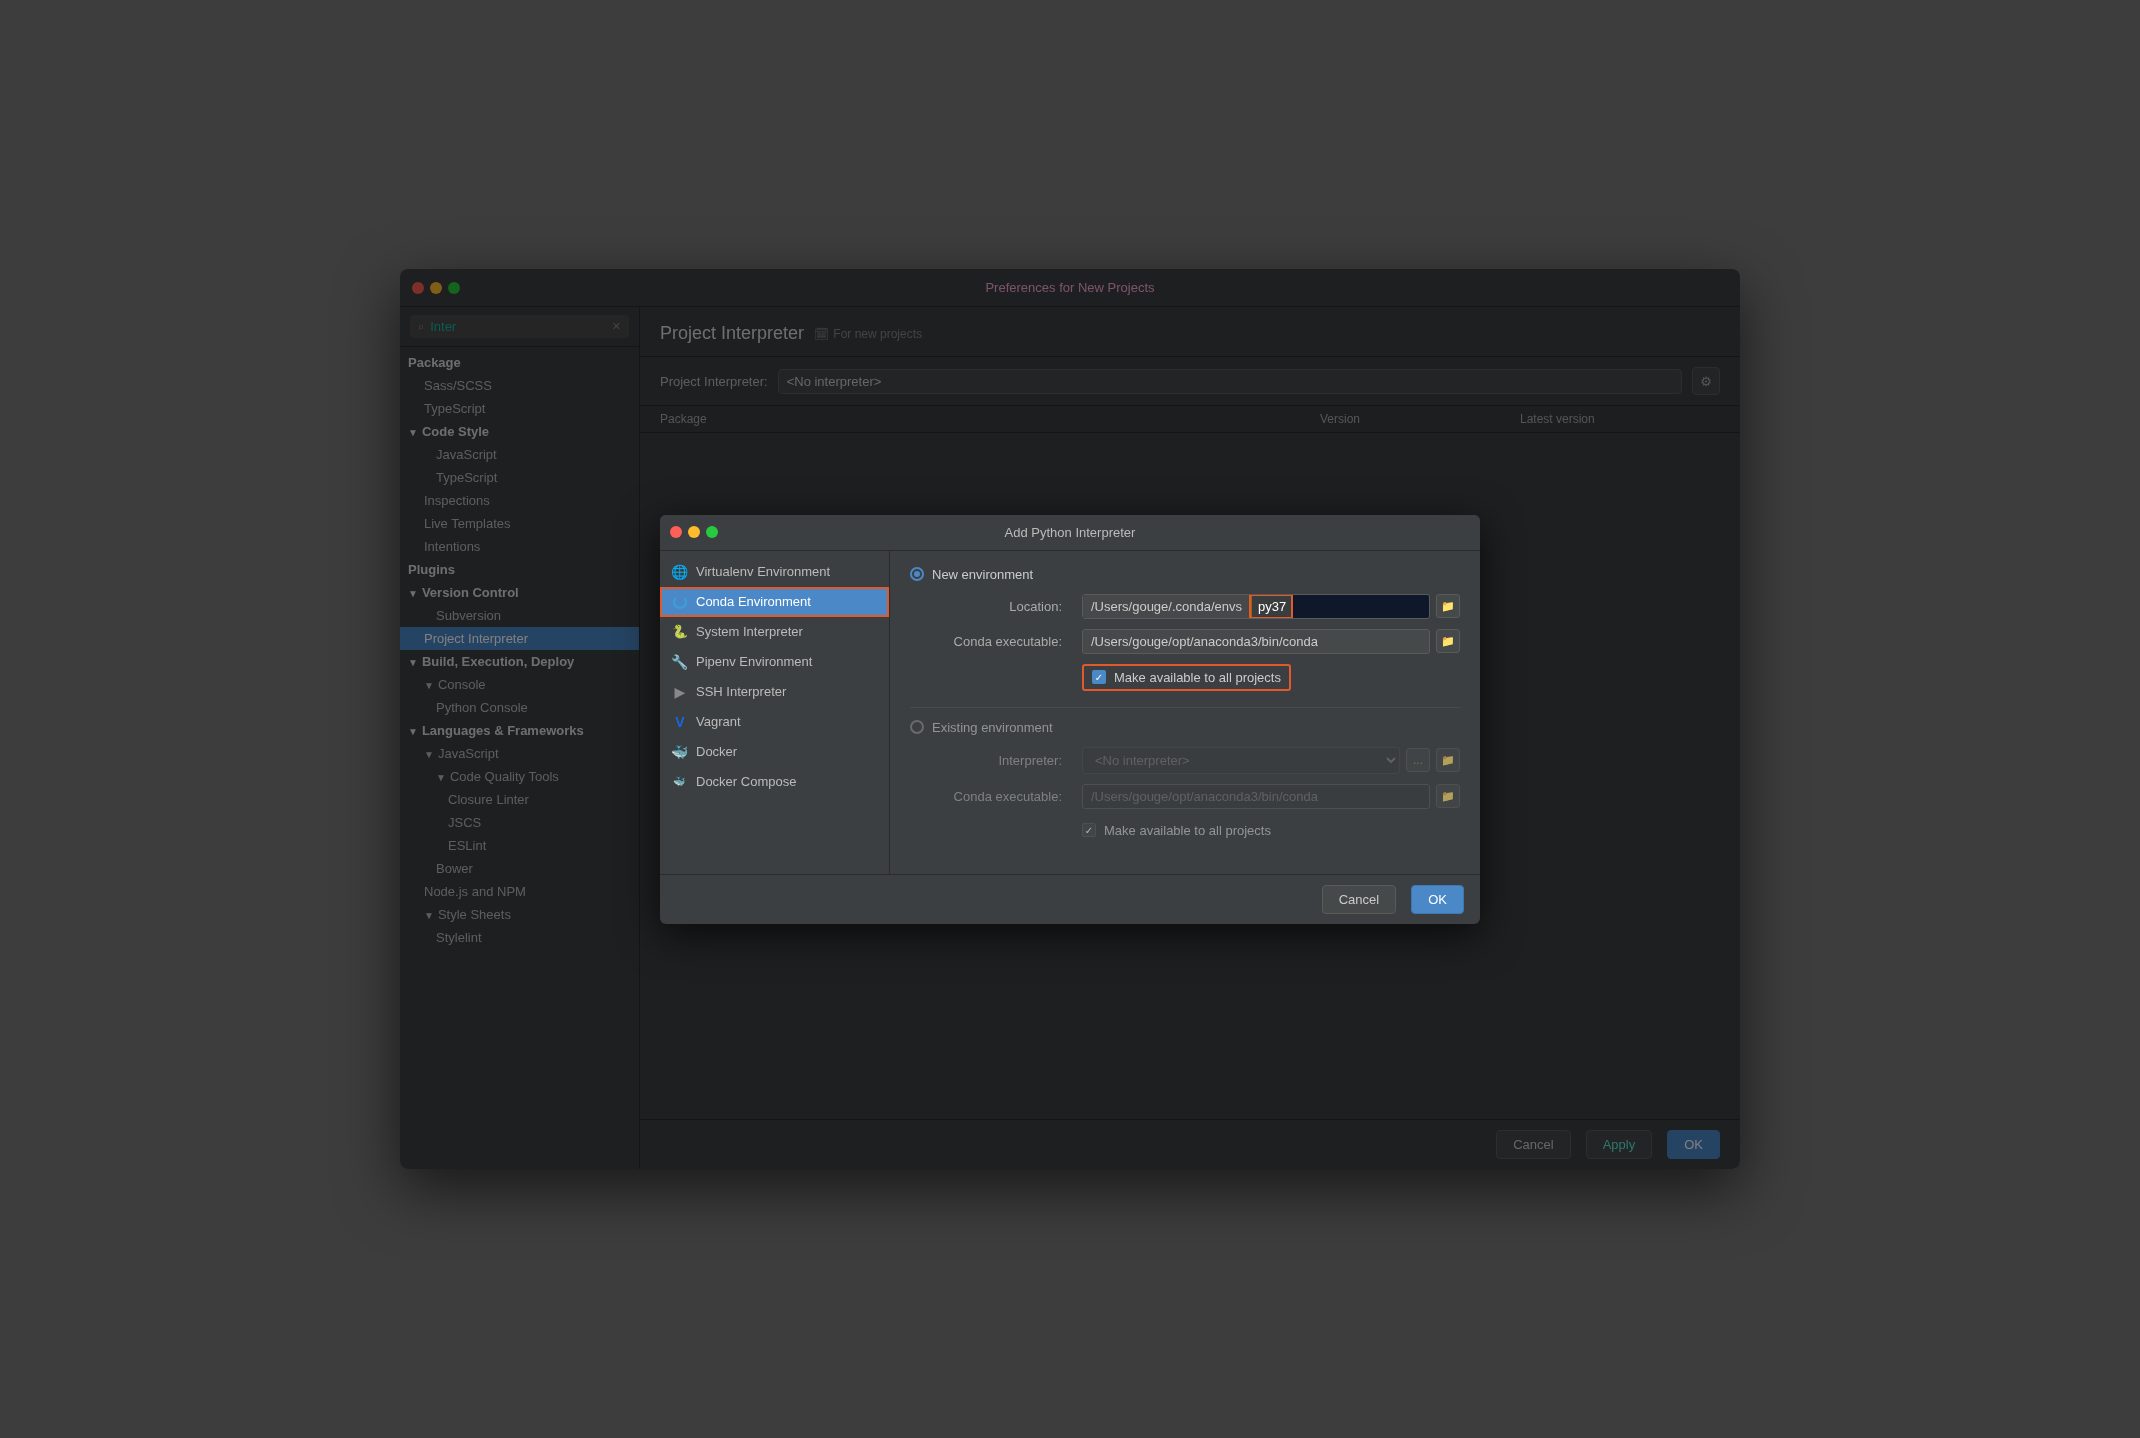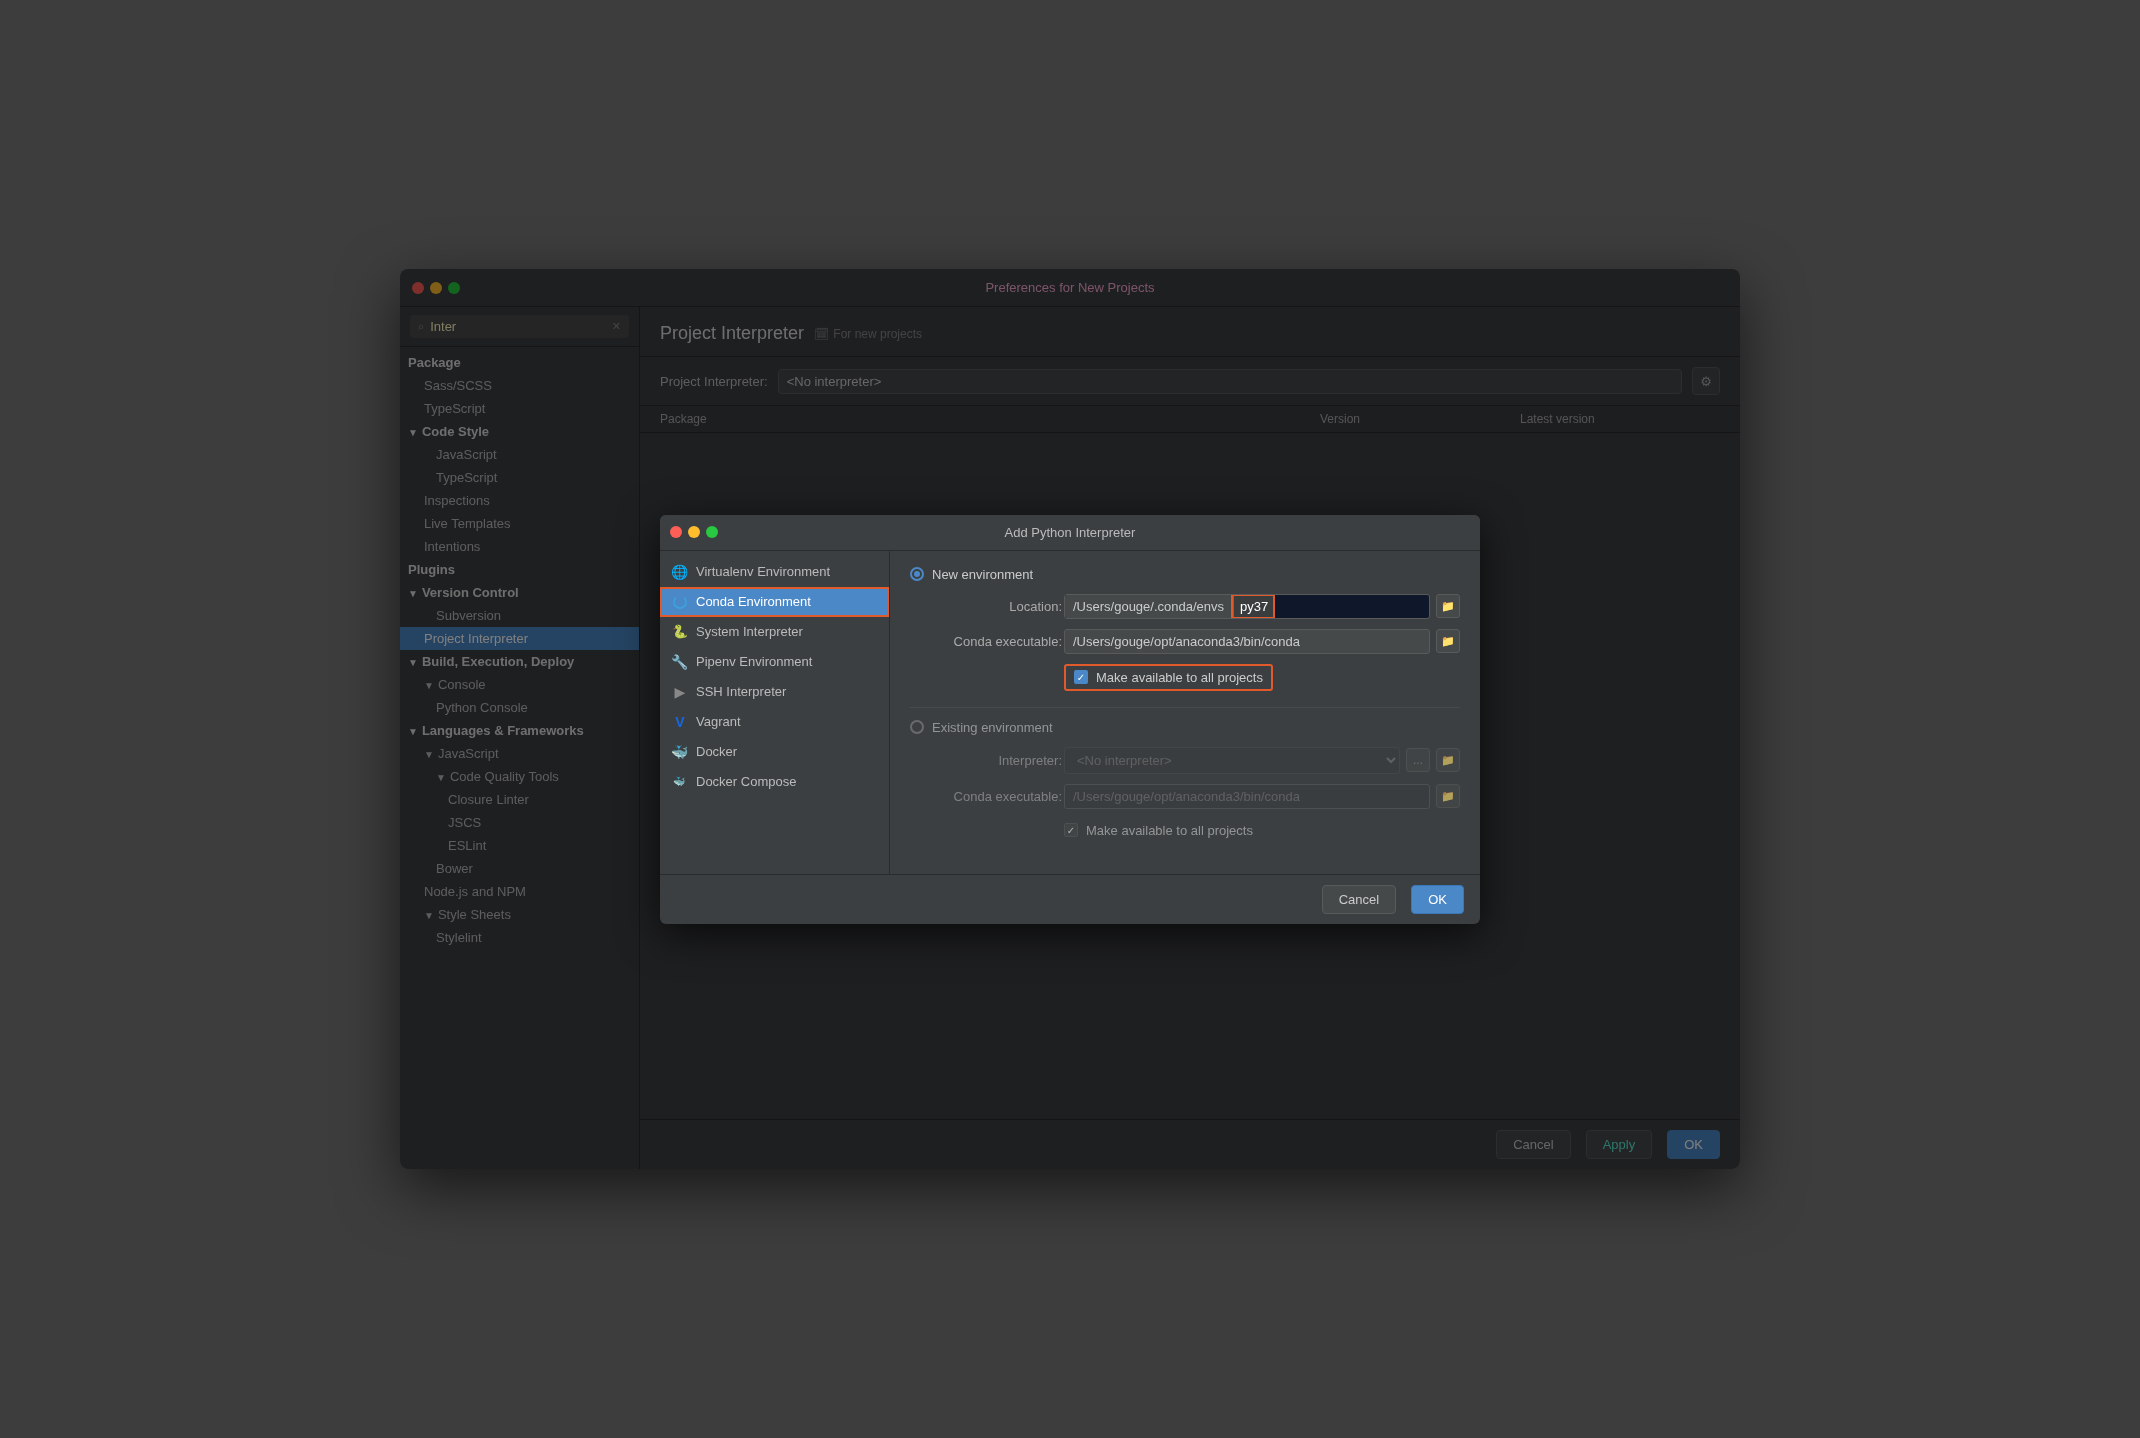--- a/index.html
+++ b/index.html
@@ -92,21 +92,21 @@
 
     .search-icon {
       color: #888;
       font-size: 11px;
     }
 
     .search-input {
       background: transparent;
       border: none;
       outline: none;
-      color: #fef9c3;
+      color: #14b8a6;
       font-size: 13px;
       width: 100%;
     }
 
     .search-clear {
       color: #888;
       cursor: pointer;
       font-size: 11px;
     }
 
@@ -365,21 +365,21 @@
     .form-grid {
       display: flex;
       flex-direction: column;
       gap: 10px;
       padding-left: 22px;
     }
 
     .form-row {
       display: flex;
       align-items: center;
-      gap: 2px;
+      gap: 20px;
     }
 
     .form-label {
       width: 130px;
       color: #aaa;
       font-size: 13px;
       text-align: right;
       flex-shrink: 0;
     }
 

